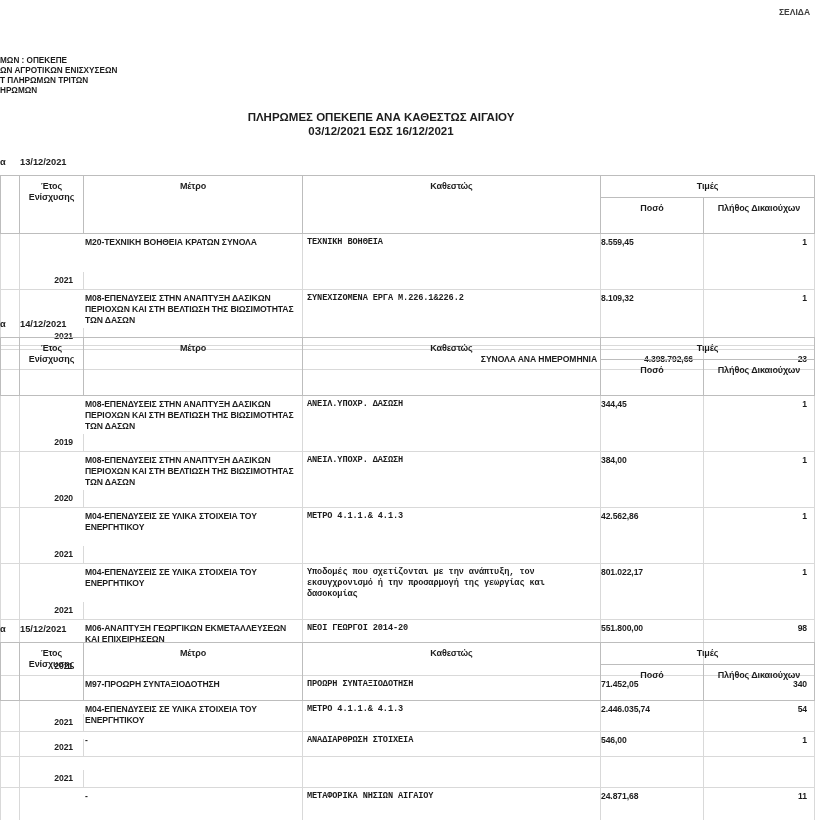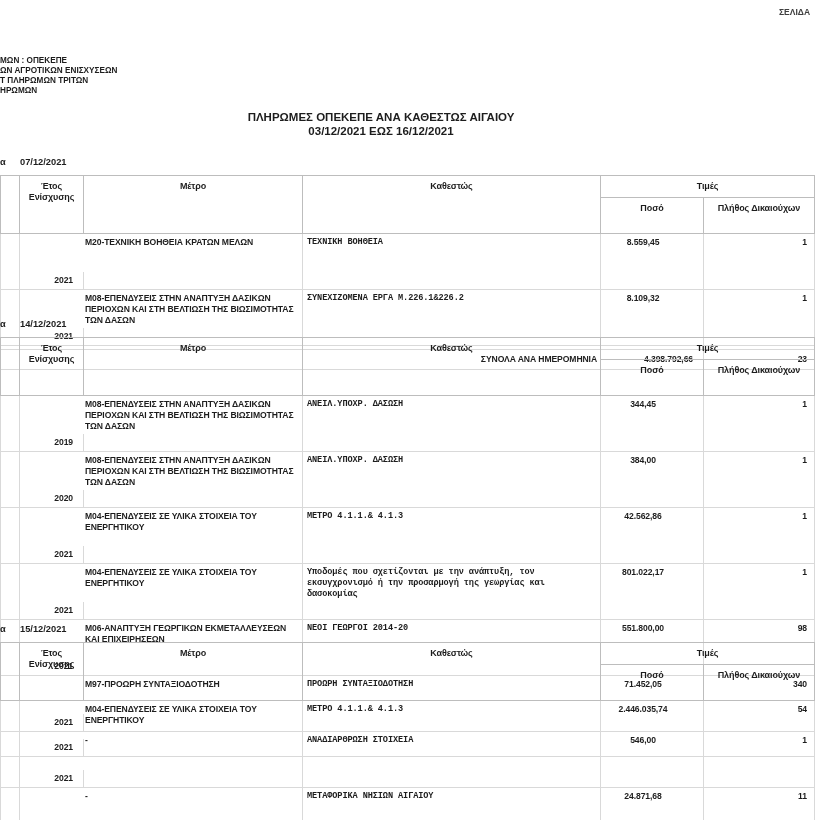--- a/index.html
+++ b/index.html
@@ -36,21 +36,21 @@
   .hv{grid-row:1;grid-column:5/7;border-bottom:1px solid var(--b1);}
   .ha{grid-row:2;grid-column:5;border-right:1px solid var(--b1);}
   .hc{grid-row:2;grid-column:6;}
   
   .row{display:grid;grid-template-columns:19px 64px 219px 298px 103px 1fr;width:815px;
        border-left:1px solid var(--b2);border-right:1px solid var(--b2);border-bottom:1px solid var(--b2);}
   .c{border-right:1px solid var(--b2);}
   .cy{text-align:right;padding:3px 10px 3px 0;margin-top:38px;}
   .cm{padding:3px 2px 3px 1px;}
   .cr{padding:3px 4px;font-family:Liberation Mono, monospace;}
-  .ca{text-align:center;padding:3px 18px 3px 0;}
+  .ca{text-align:left;padding:3px 18px 3px 0;}
   .cc{text-align:right;padding:3px 7px 3px 0;border-right:none;}
   
   .totals{margin-top:3px;display:grid;grid-template-columns:600px 103px 1fr;width:815px;
           border:1px solid var(--b2);min-height:21px;align-items:center;}
   .tl{text-align:right;padding:3px 3px;border-right:1px solid var(--b2);}
   .ta{text-align:right;padding:3px 10px 3px 0;border-right:1px solid var(--b2);}
   .tc{text-align:right;padding:3px 7px 3px 0;}
 </style>
 </head>
 <body>
@@ -67,36 +67,36 @@
   <div class="pagelabel">ΣΕΛΙΔΑ</div>
 
   <div class="title">
     <div>ΠΛΗΡΩΜΕΣ ΟΠΕΚΕΠΕ ΑΝΑ ΚΑΘΕΣΤΩΣ ΑΙΓΑΙΟΥ</div>
     <div>03/12/2021 ΕΩΣ 16/12/2021</div>
   </div>
 
   <div class="section" style="top:157px">
     <div class="dateline">
       <span class="dprefix">α</span>
-      <span class="dval">07/12/2021</span>
+      <span class="dval">13/12/2021</span>
     </div>
     <div class="tbl">
       <div class="hdr">
         <div class="h h0"></div>
         <div class="h hy">Έτος Ενίσχυσης</div>
         <div class="h hm">Μέτρο</div>
         <div class="h hr">Καθεστώς</div>
         <div class="h hv">Τιμές</div>
         <div class="h ha">Ποσό</div>
         <div class="h hc">Πλήθος Δικαιούχων</div>
       </div>
       <div class="row">
         <div class="c"></div>
         <div class="c cy">2021</div>
-        <div class="c cm">Μ20-ΤΕΧΝΙΚΗ ΒΟΗΘΕΙΑ ΚΡΑΤΩΝ ΜΕΛΩΝ</div>
+        <div class="c cm">Μ20-ΤΕΧΝΙΚΗ ΒΟΗΘΕΙΑ ΚΡΑΤΩΝ ΣΥΝΟΛΑ</div>
         <div class="c cr">ΤΕΧΝΙΚΗ ΒΟΗΘΕΙΑ</div>
         <div class="c ca">8.559,45</div>
         <div class="c cc">1</div>
       </div>
       <div class="row">
         <div class="c"></div>
         <div class="c cy">2021</div>
         <div class="c cm">Μ08-ΕΠΕΝΔΥΣΕΙΣ ΣΤΗΝ ΑΝΑΠΤΥΞΗ ΔΑΣΙΚΩΝ ΠΕΡΙΟΧΩΝ ΚΑΙ ΣΤΗ ΒΕΛΤΙΩΣΗ ΤΗΣ ΒΙΩΣΙΜΟΤΗΤΑΣ ΤΩΝ ΔΑΣΩΝ</div>
         <div class="c cr">ΣΥΝΕΧΙΖΟΜΕΝΑ ΕΡΓΑ Μ.226.1&amp;226.2</div>
         <div class="c ca">8.109,32</div>

